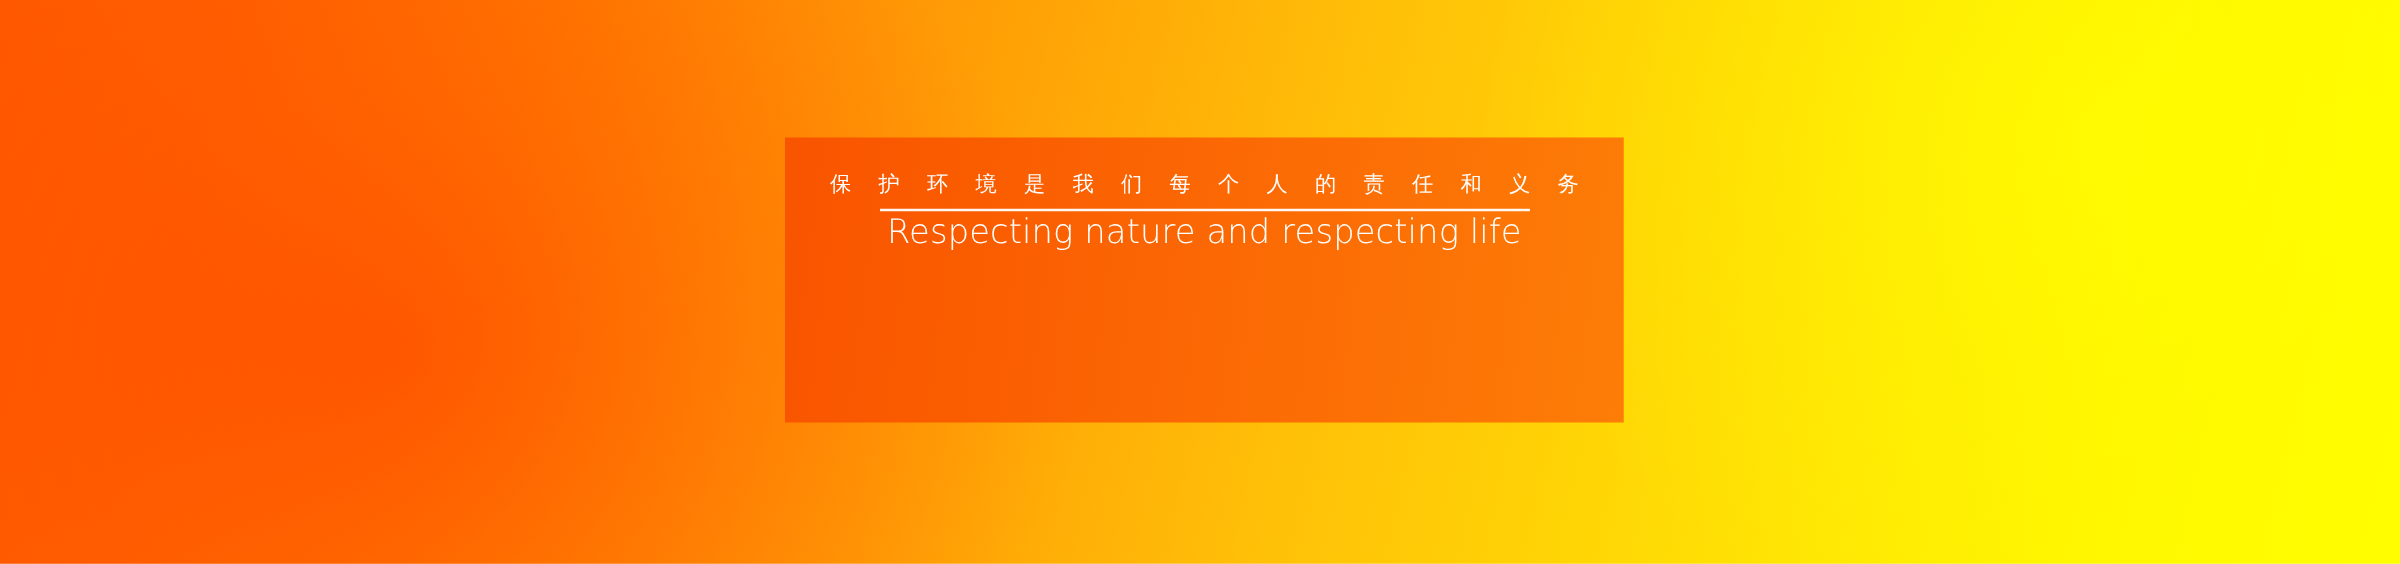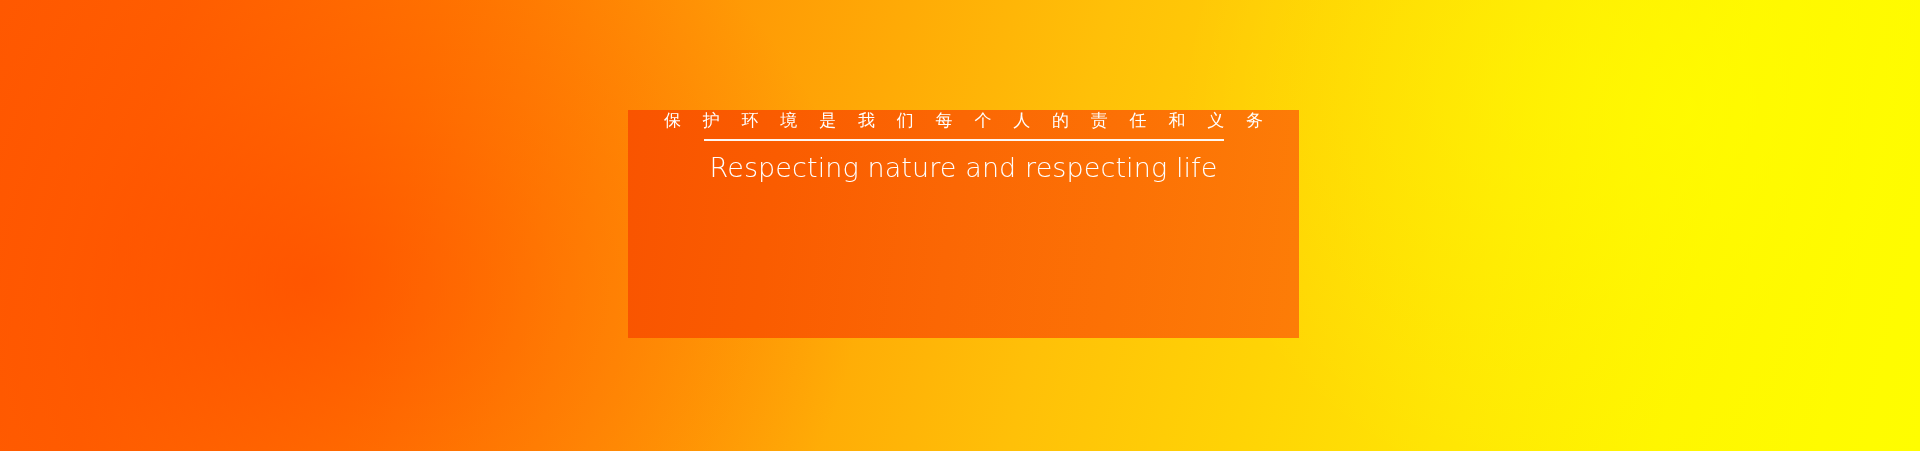--- a/index.html
+++ b/index.html
@@ -82,20 +82,21 @@
                   #fd7d07 100%);
     box-sizing: border-box;
     z-index: 3;
     display: flex;
     flex-direction: column;
     align-items: center;
     justify-content: flex-start;
   }
 
   .tagline {
+    margin-top: 28px;
     color: #ffffff;
     font-size: 17px;
     line-height: 20px;
     font-weight: 400;
     letter-spacing: 8.2px;
     text-indent: 8.2px;
     white-space: nowrap;
     font-family: "DejaVu Sans", "Liberation Sans", sans-serif;
   }
 
@@ -114,21 +115,21 @@
 
   .divider {
     margin-top: 9px;
     width: 520px;
     height: 1.5px;
     background: #ffffff;
     opacity: 0.95;
   }
 
   .subtitle {
-    margin-top: 11px;
+    margin-top: 1px;
     color: #ffffff;
     font-size: 27px;
     line-height: 32px;
     font-weight: 300;
     letter-spacing: 0.1px;
     white-space: nowrap;
     font-family: "DejaVu Sans", "Liberation Sans", sans-serif;
   }
 </style>
 </head>

